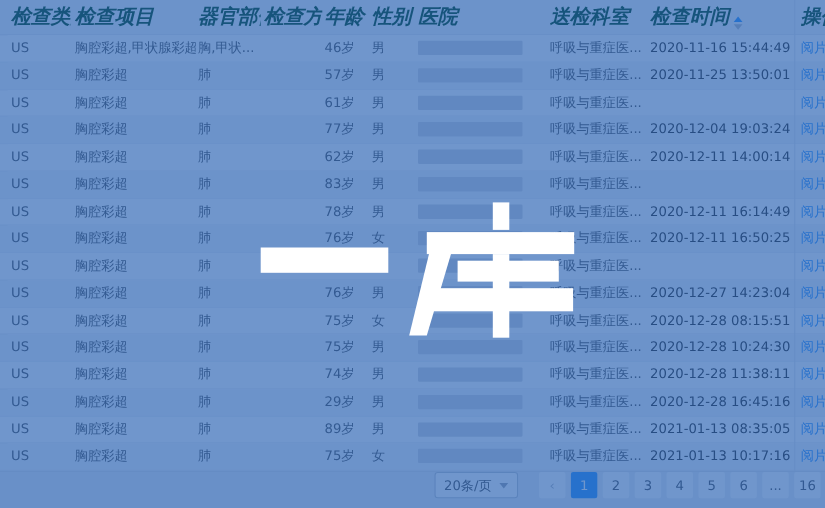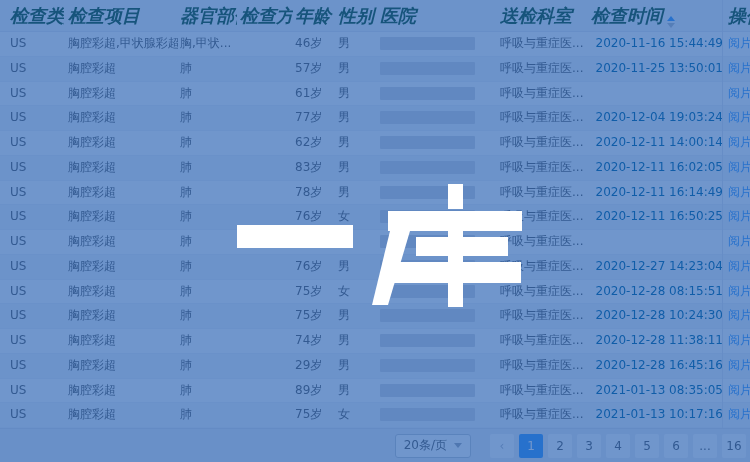--- a/index.html
+++ b/index.html
@@ -24,27 +24,27 @@
   .c-op{left:728px;width:22px}
   .sort{display:inline-flex;flex-direction:column;gap:2px;margin-left:4px;vertical-align:1px;}
   .car{width:0;height:0;border-left:4px solid transparent;border-right:4px solid transparent;}
   .car.up{border-bottom:5px solid #409eff;}
   .car.down{border-top:5px solid #b9bfc9;}
   
   .tbody{position:absolute;left:0;top:32px;width:750px;height:396px;z-index:1;}
   .tr{position:relative;height:24.75px;box-sizing:border-box;border-bottom:1px solid #eef1f6;background:#fff;}
   .tr:nth-child(even){background:#f5f7fa;}
   .td{position:absolute;top:0;line-height:23px;font-size:12px;color:#5f6266;white-space:nowrap;overflow:hidden;}
-  .td.c-time{color:#0369a1;text-align:right;}
+  .td.c-time{color:#404040;}
   .redact{display:inline-block;width:95px;height:13px;margin-top:5px;background:#d8dbe1;border-radius:1px;}
   .link{color:#409eff;text-decoration:none;font-size:12px;cursor:pointer;}
   .op-sep{position:absolute;left:722px;top:0;width:1px;height:428px;background:#e4e8ee;z-index:2;}
   
   .footer{position:absolute;left:0;top:428px;width:750px;height:34px;background:#edf0f5;
-          border-top:1px solid #dfe3ea;box-sizing:border-box;display:flex;align-items:center;
+          border-top:1px solid #dfe3ea;box-sizing:border-box;display:flex;
           justify-content:flex-end;padding-right:4px;gap:5px;z-index:1;}
   .psize{display:flex;align-items:center;gap:7px;height:22px;padding:0 8px;border:1px solid #c6ccd5;
          border-radius:3px;background:#fff;color:#606266;font-size:12px;margin-right:14px;cursor:pointer;}
   .caret-down{width:0;height:0;border-left:4px solid transparent;border-right:4px solid transparent;
               border-top:5px solid #a8aeb8;}
   .pbtn{min-width:24px;height:24px;border:none;border-radius:2px;background:#fff;color:#5c6066;
         font-size:12px;line-height:24px;text-align:center;padding:0 4px;font-family:inherit;cursor:pointer;}
   .pbtn.prev{color:#b8bec8;}
   .pbtn.active{background:#409eff;color:#fff;}
   #pager{display:flex;gap:5px;}
@@ -139,21 +139,20 @@
     </div>
       <div class="tr">
       <span class="td c-type">US</span>
       <span class="td c-item">胸腔彩超</span>
       <span class="td c-organ">肺</span>
       <span class="td c-method"></span>
       <span class="td c-age">83岁</span>
       <span class="td c-gender">男</span>
       <span class="td c-hospital"><span class="redact"></span></span>
       <span class="td c-dept">呼吸与重症医...</span>
-      <span class="td c-time">2020-12-11 16:02:05</span>
       <span class="td c-op"><a class="link">阅片</a></span>
     </div>
       <div class="tr">
       <span class="td c-type">US</span>
       <span class="td c-item">胸腔彩超</span>
       <span class="td c-organ">肺</span>
       <span class="td c-method"></span>
       <span class="td c-age">78岁</span>
       <span class="td c-gender">男</span>
       <span class="td c-hospital"><span class="redact"></span></span>

